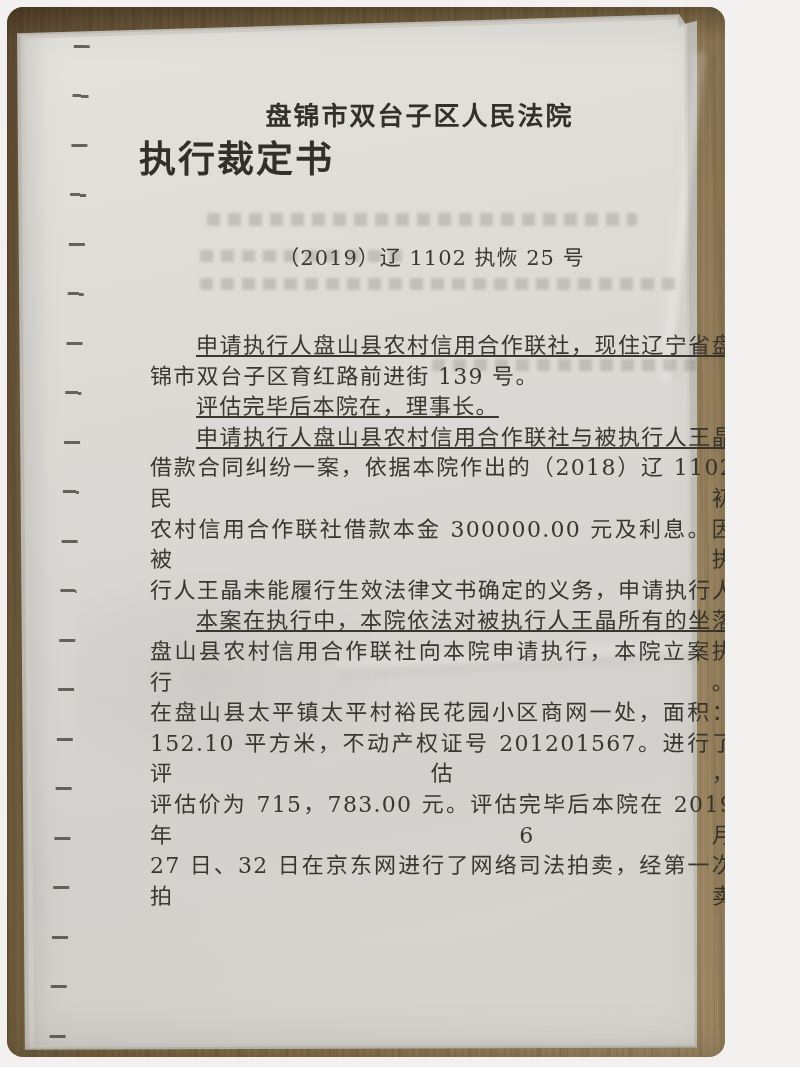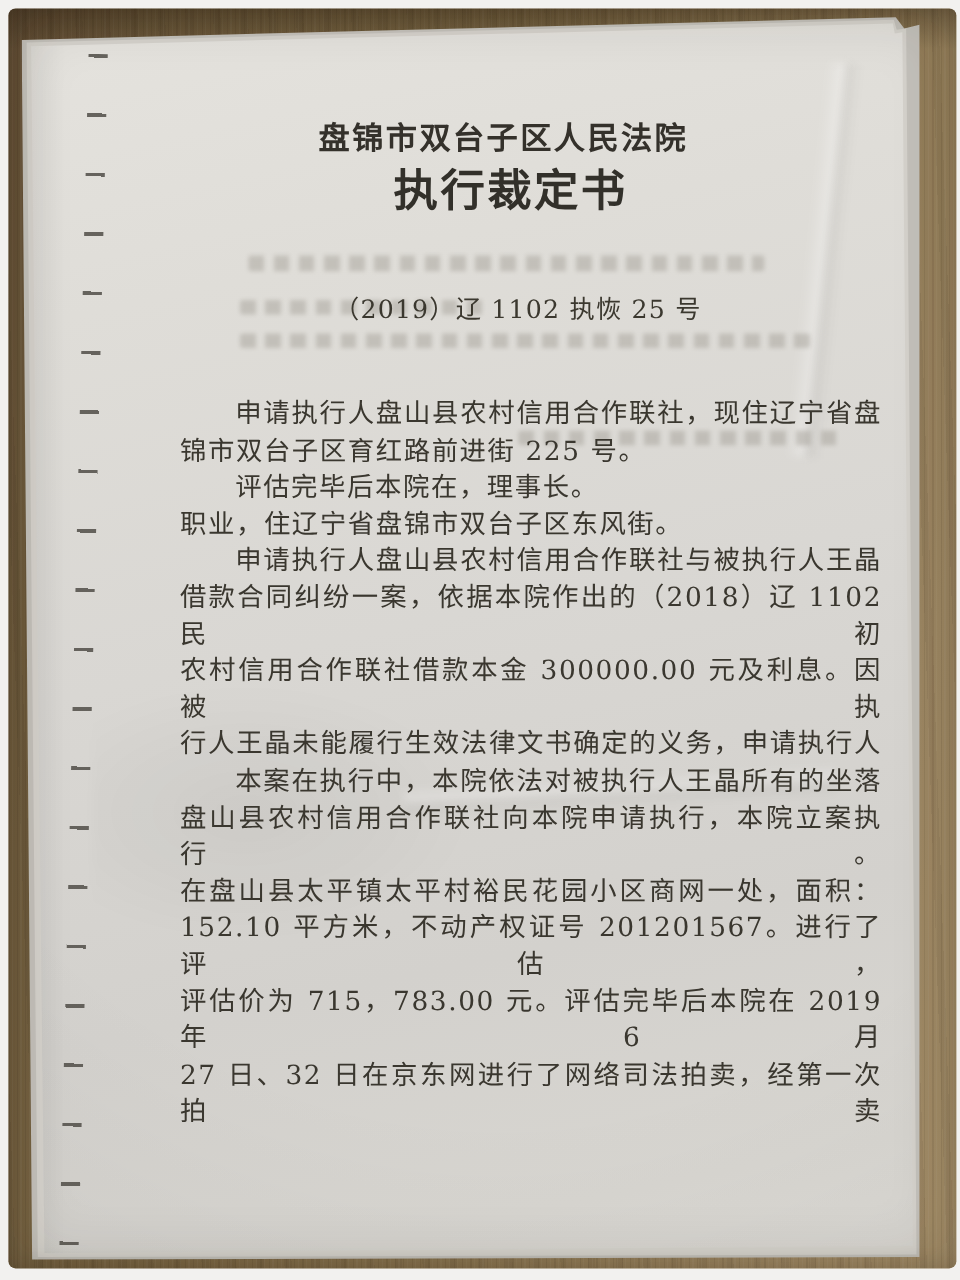--- a/index.html
+++ b/index.html
@@ -4,22 +4,22 @@
 <style>
   html,body{margin:0;padding:0;}
   body{
     width:800px;height:1067px;
     background:#f2f1ef;
     font-family:"DejaVu Serif","Liberation Serif",serif;
     position:relative;overflow:hidden;
   }
   
   .photo{
-    position:absolute;left:7px;top:7px;width:790px;height:1050px;
-    border-radius:6px;overflow:hidden;
+    position:absolute;left:7px;top:7px;width:718px;height:1050px;
+    border-radius:16px;overflow:hidden;
     background:linear-gradient(105deg,#614d35 0%,#6d5a3c 12%,#7b6745 40%,#8a7551 62%,#9c8662 85%,#a28c67 100%);
   }
   .wood-grain{
     position:absolute;inset:0;
     background:
       repeating-linear-gradient(90deg,rgba(30,20,8,.10) 0 1px,transparent 1px 3px,rgba(255,255,255,.05) 3px 4px,transparent 4px 7px),
       repeating-linear-gradient(88deg,rgba(25,15,5,.06) 0 6px,transparent 6px 23px);
     opacity:.8;
   }
   .wood-top-shade{
@@ -81,34 +81,34 @@
     color:#3a372f;
   }
   .head-court{
     position:absolute;top:92px;left:0;right:0;
     font-size:26px;line-height:34px;font-weight:600;letter-spacing:2px;
     text-align:center;transform:translateX(-23px);color:#34312b;
   }
   .head-type{
     position:absolute;top:130px;left:0;right:12px;
     font-size:37px;line-height:44px;font-weight:600;letter-spacing:2px;
-    text-align:center;transform:translateX(-11px);color:#32302a;
+    text-align:left;transform:translateX(-11px);color:#32302a;
   }
   .case-no{
     position:absolute;top:237px;left:0;right:0;
     font-size:21px;line-height:28px;letter-spacing:1px;
     text-align:center;padding-right:22px;box-sizing:border-box;color:#3b382f;
   }
   .body-text{position:absolute;top:324px;left:0;width:585px;}
   .ln{
     font-size:22px;line-height:30.6px;letter-spacing:1.3px;
     white-space:nowrap;color:#3a372f;
   }
   .ln.jf{white-space:normal;text-align:justify;text-align-last:justify;}
-  .ln.ind{text-indent:46px;}
+  .ln.ind{text-indent:46px;text-decoration:underline;}
   .vignette{
     position:absolute;inset:0;pointer-events:none;
     box-shadow:inset 0 0 55px rgba(30,24,12,.16), inset 0 -4px 14px rgba(30,24,12,.12);
     border-radius:6px;
   }
 </style>
 </head>
 <body>
 
 <div class="photo">
@@ -133,23 +133,22 @@
   <div class="bleed bleed3"></div>
   <div class="bleed bleed4"></div>
 
   <div class="text-layer">
     <div class="head-court">盘锦市双台子区人民法院</div>
     <div class="head-type">执行裁定书</div>
     <div class="case-no">（2019）辽 1102 执恢 25 号</div>
 
     <div class="body-text">
       <div class="ln ind jf">申请执行人盘山县农村信用合作联社，现住辽宁省盘</div>
-      <div class="ln">锦市双台子区育红路前进街 225 号。</div>
+      <div class="ln">锦市双台子区育红路前进街 139 号。</div>
       <div class="ln ind">评估完毕后本院在，理事长。</div>
-      <div class="ln">职业，住辽宁省盘锦市双台子区东风街。</div>
       <div class="ln ind jf">申请执行人盘山县农村信用合作联社与被执行人王晶</div>
       <div class="ln jf">借款合同纠纷一案，依据本院作出的（2018）辽 1102 民初</div>
       <div class="ln jf">农村信用合作联社借款本金 300000.00 元及利息。因被执</div>
       <div class="ln jf">行人王晶未能履行生效法律文书确定的义务，申请执行人</div>
       <div class="ln ind jf">本案在执行中，本院依法对被执行人王晶所有的坐落</div>
       <div class="ln jf">盘山县农村信用合作联社向本院申请执行，本院立案执行。</div>
       <div class="ln jf">在盘山县太平镇太平村裕民花园小区商网一处，面积：</div>
       <div class="ln jf">152.10 平方米，不动产权证号 201201567。进行了评估，</div>
       <div class="ln jf">评估价为 715，783.00 元。评估完毕后本院在 2019 年 6 月</div>
       <div class="ln jf">27 日、32 日在京东网进行了网络司法拍卖，经第一次拍卖</div>

